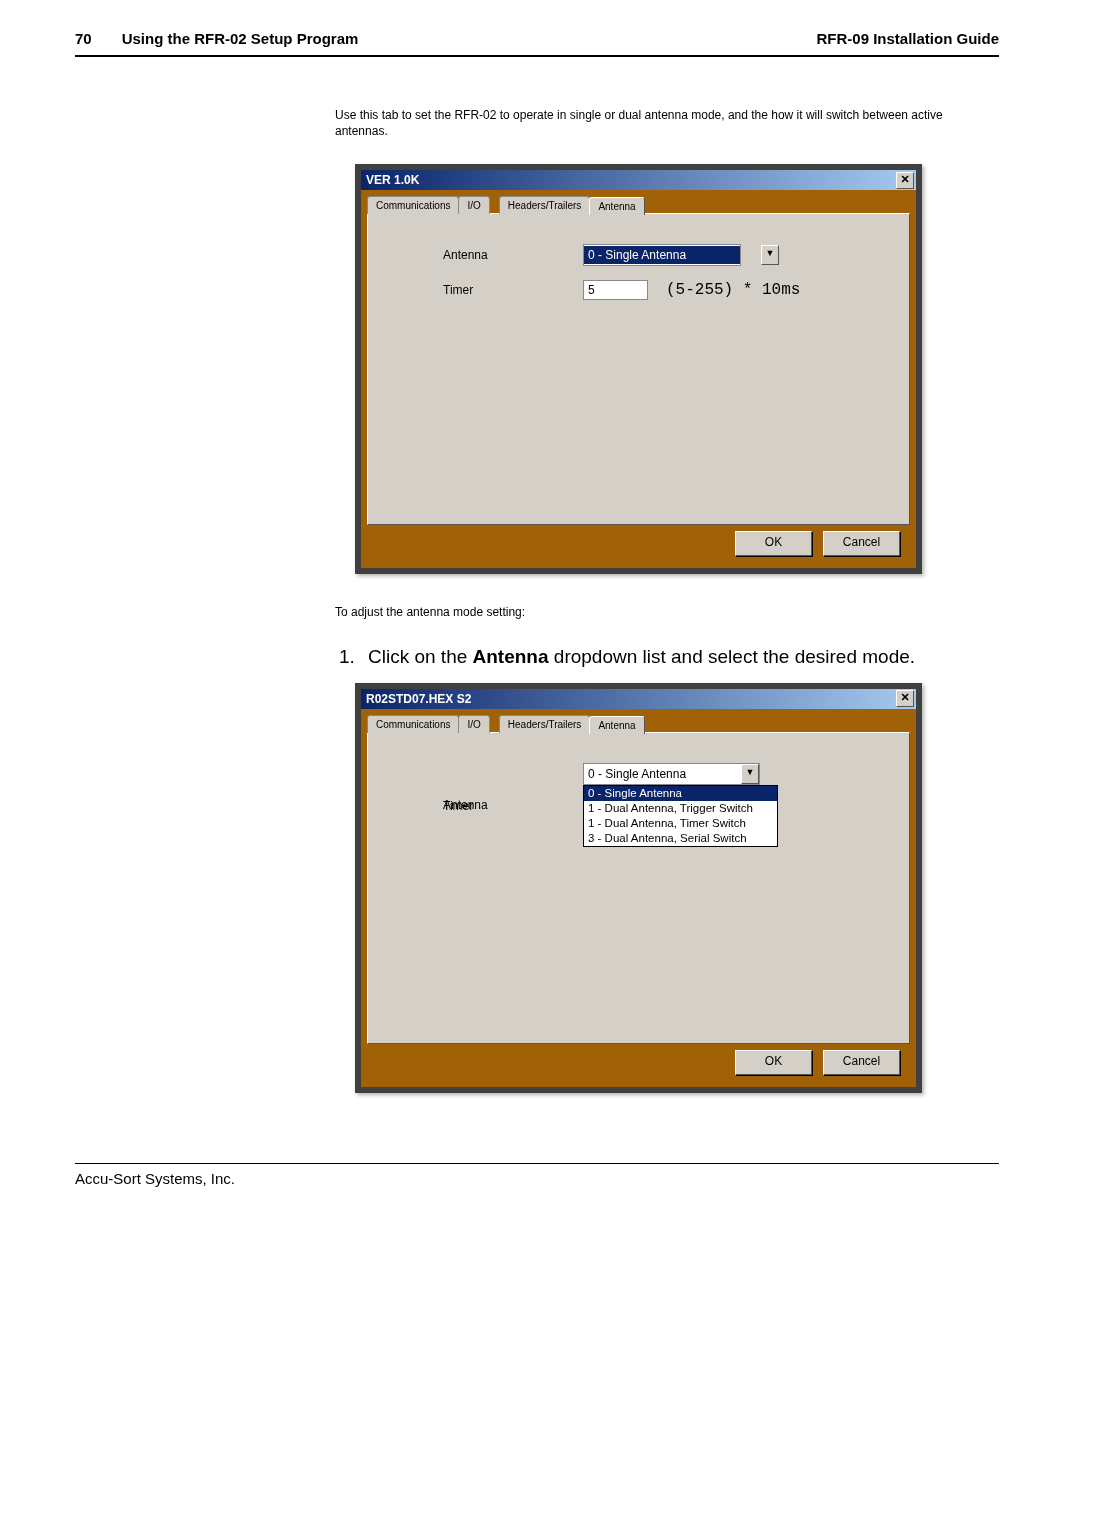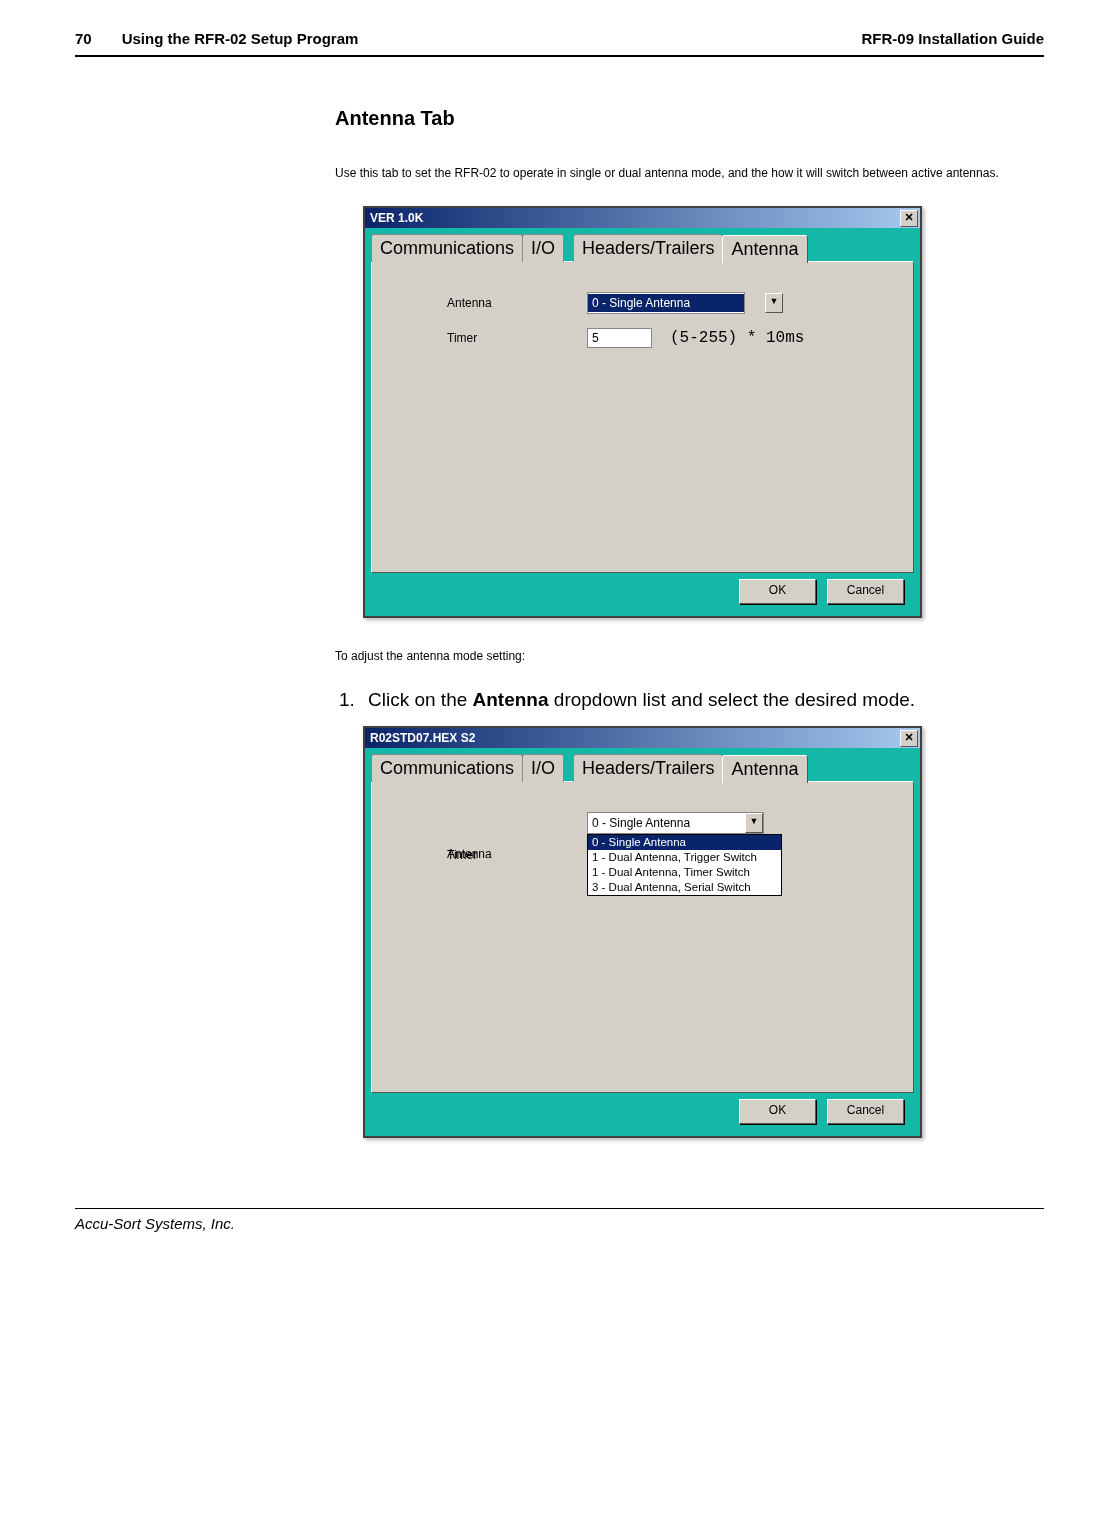--- a/index.html
+++ b/index.html
@@ -3,21 +3,21 @@
   <meta charset="utf-8">
   <style>
     body {
       font-family: Arial, Helvetica, sans-serif;
       margin: 0;
       padding: 0;
       background: white;
       width: 1109px;
     }
     .page {
-      padding: 30px 65px 20px 75px;
+      padding: 30px 110px 20px 75px;
     }
     .header {
       display: flex;
       justify-content: space-between;
       font-size: 15px;
       font-weight: bold;
       margin-bottom: 8px;
     }
     .header-left {
       display: flex;
@@ -48,24 +48,24 @@
       font-size: 19px;
       padding-left: 25px;
       margin: 15px 0;
     }
     ol.steps li {
       margin-bottom: 12px;
       padding-left: 8px;
     }
     .dialog {
       width: 555px;
-      border: 2px solid #404040;
-      background: #14b8a6;
+      border: 6px solid #404040;
+      background: #a16207;
       box-shadow: 2px 2px 4px rgba(0,0,0,0.3);
-      margin-left: 28px;
+      margin-left: 20px;
       margin-bottom: 30px;
       font-family: Tahoma, Arial, sans-serif;
     }
     .titlebar {
       background: linear-gradient(to right, #0a246a, #a6caf0);
       color: white;
       height: 20px;
       display: flex;
       justify-content: space-between;
       align-items: center;
@@ -85,21 +85,21 @@
       font-weight: bold;
       text-align: center;
       line-height: 13px;
       font-family: Arial;
     }
     .dialog-body {
       padding: 6px;
     }
     .tabstrip {
       display: flex;
-      font-size: 18px;
+      font-size: 10px;
       position: relative;
       z-index: 2;
     }
     .tab {
       padding: 3px 8px;
       border: 1px solid #888;
       border-bottom: none;
       background: #d4d0c8;
       margin-right: -1px;
       border-top-left-radius: 3px;
@@ -224,21 +224,20 @@
       border: 1px solid #fff;
       border-right-color: #555;
       border-bottom-color: #555;
       font-size: 12px;
       text-align: center;
       line-height: 21px;
       box-shadow: 1px 1px 0 #000;
     }
     .footer {
       margin-top: 70px;
-      font-style: italic;
     }
     hr.footer-rule {
       border: none;
       border-top: 1.5px solid #000;
       margin-bottom: 6px;
     }
     .footer-text {
       font-size: 15px;
     }
   </style>
@@ -251,21 +250,20 @@
     <div class="header-left">
       <span class="page-num">70</span>
       <span>Using the RFR-02 Setup Program</span>
     </div>
     <span>RFR-09 Installation Guide</span>
   </div>
   <hr class="header-rule">
 
   <div class="content">
 
-    <h1 class="section-title">Antenna Tab</h1>
 
     <p class="body-text">Use this tab to set the RFR-02 to operate in single or dual antenna mode, and the how it will switch between active antennas.</p>
 
     <div class="dialog">
       <div class="titlebar">
         <span>VER 1.0K</span>
         <span class="close">✕</span>
       </div>
       <div class="dialog-body">
         <div class="tabstrip">

